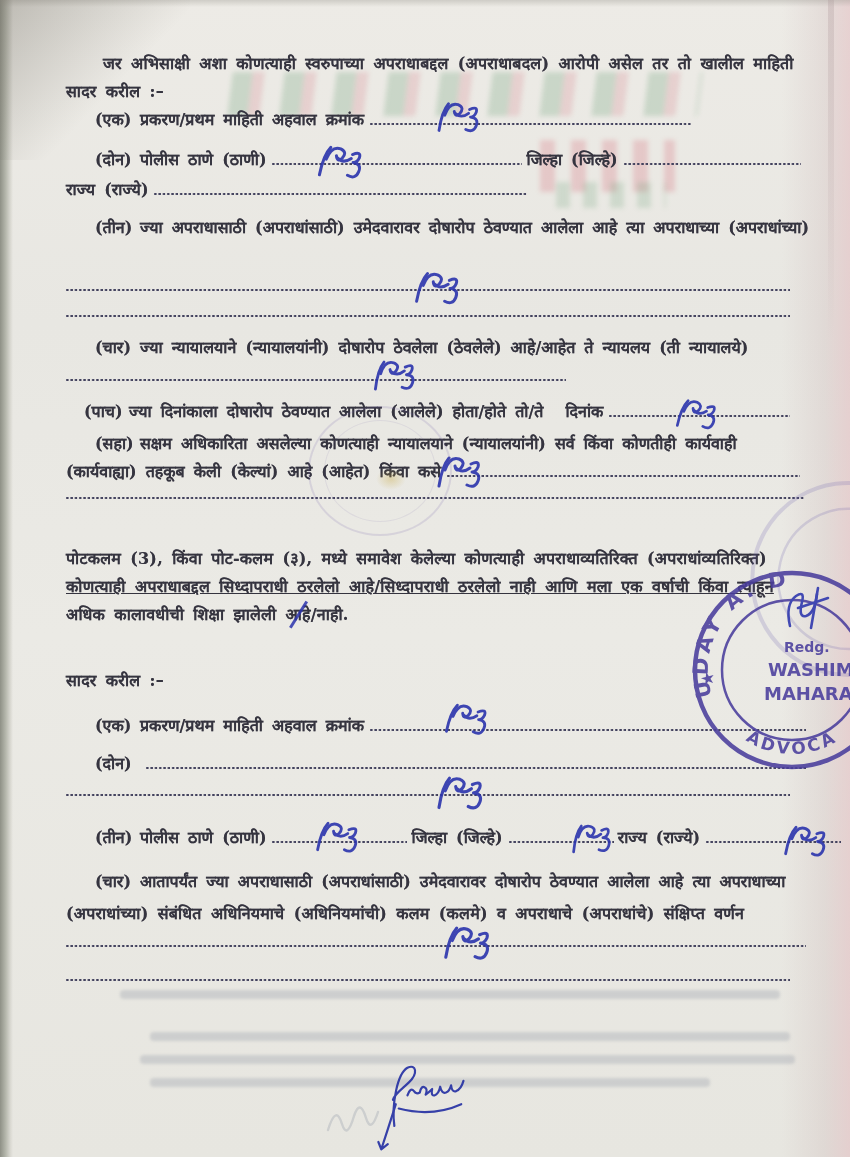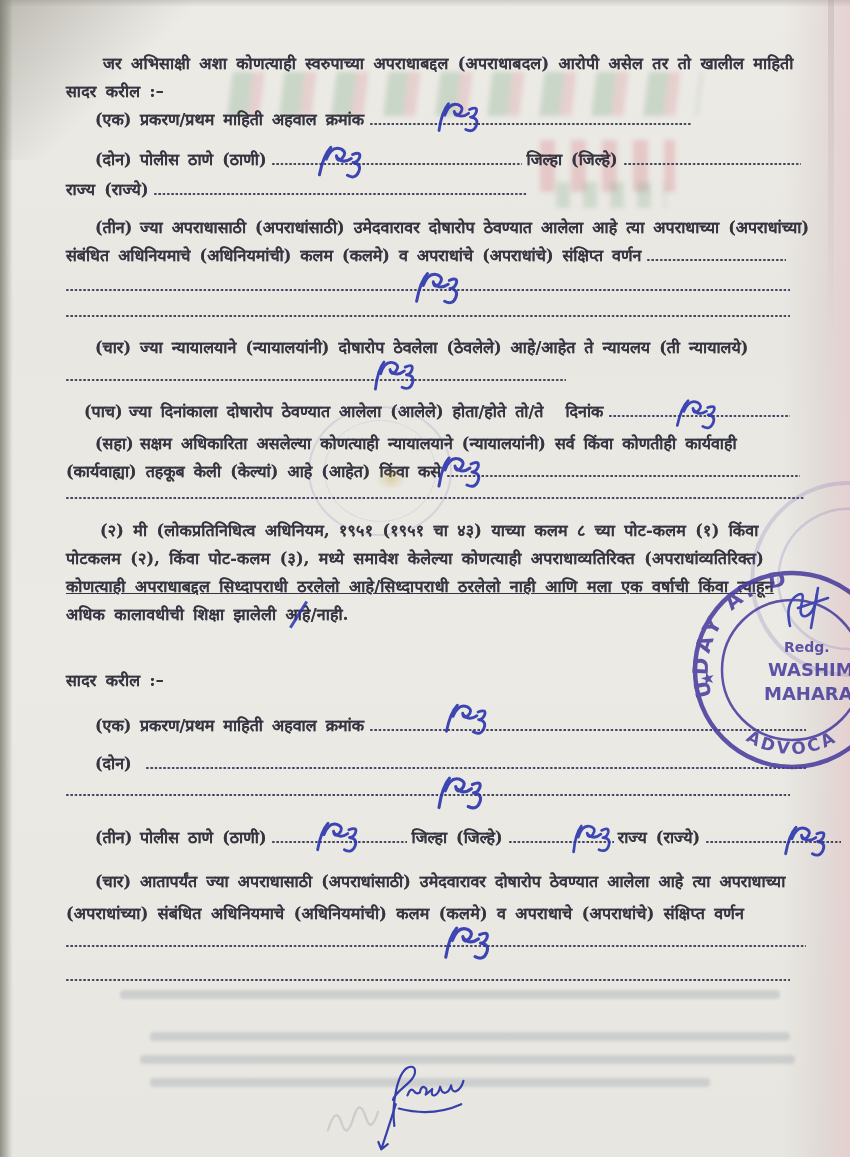--- a/index.html
+++ b/index.html
@@ -94,24 +94,20 @@
 
   <div class="row" style="left:66px;top:178px;width:465px;">
     <span>राज्य (राज्ये)</span>
     <span class="dots grow"></span>
   </div>
 
   <div class="row" style="left:95px;top:216px;">
     <span class="lbl">(तीन)</span>
     <span>ज्या अपराधासाठी (अपराधांसाठी) उमेदवारावर दोषारोप ठेवण्यात आलेला आहे त्या अपराधाच्या (अपराधांच्या)</span>
   </div>
-  <div class="row" style="left:66px;top:244px;width:724px;">
-    <span>संबंधित अधिनियमाचे (अधिनियमांची) कलम (कलमे) व अपराधांचे (अपराधांचे) संक्षिप्त वर्णन</span>
-    <span class="dots grow"></span>
-  </div>
   <div class="dotline" style="left:66px;top:288px;width:724px;"></div>
   <div class="dotline" style="left:66px;top:314px;width:724px;"></div>
   <div class="hw" style="left:398px;top:268px;width:82px;height:44px;transform:rotate(2deg);">
     <svg viewBox="0 0 64 44">
         <use href="#sq"></use>
       </svg>
     <span class="sr">निरंक</span>
   </div>
 
   <div class="row" style="left:95px;top:336px;">
@@ -154,22 +150,21 @@
       </svg>
     <span class="sr">निरंक</span>
   </div>
   <div class="dotline" style="left:66px;top:496px;width:738px;"></div>
 
   <div class="faintstamp" style="left:308px;top:406px;width:140px;height:126px;">
     <div class="inner"></div>
   </div>
   <div class="stain" style="left:376px;top:468px;width:30px;height:22px;background:radial-gradient(ellipse,rgba(198,166,60,.35),rgba(198,166,60,0) 70%);"></div>
 
-  <div class="line" style="left:100px;top:519px;">(२)   मी (लोकप्रतिनिधित्व अधिनियम, १९५१ (१९५१ चा ४३) याच्या कलम ८ च्या पोट-कलम (१) किंवा</div>
-  <div class="line" style="left:66px;top:547px;">पोटकलम (२), किंवा पोट-कलम (३), मध्ये समावेश केलेल्या कोणत्याही अपराधाव्यतिरिक्त (अपराधांव्यतिरिक्त)</div>
+  <div class="line" style="left:66px;top:547px;">पोटकलम (3), किंवा पोट-कलम (३), मध्ये समावेश केलेल्या कोणत्याही अपराधाव्यतिरिक्त (अपराधांव्यतिरिक्त)</div>
   <div class="line" style="left:66px;top:575px;text-decoration:underline;">कोणत्याही अपराधाबद्दल सिध्दापराधी ठरलेलो आहे/सिध्दापराधी ठरलेलो नाही आणि मला एक वर्षाची किंवा त्याहून</div>
   <div class="line" style="left:66px;top:603px;">
     <span>अधिक कालावधीची शिक्षा झालेली </span><span class="struck">आहे</span><span>/नाही.</span>
   </div>
 
   <div class="line" style="left:66px;top:669px;">सादर करील :–</div>
 
   <div class="row" style="left:95px;top:714px;width:715px;">
     <span class="lbl">(एक)</span>
     <span>प्रकरण/प्रथम माहिती अहवाल क्रमांक</span>

